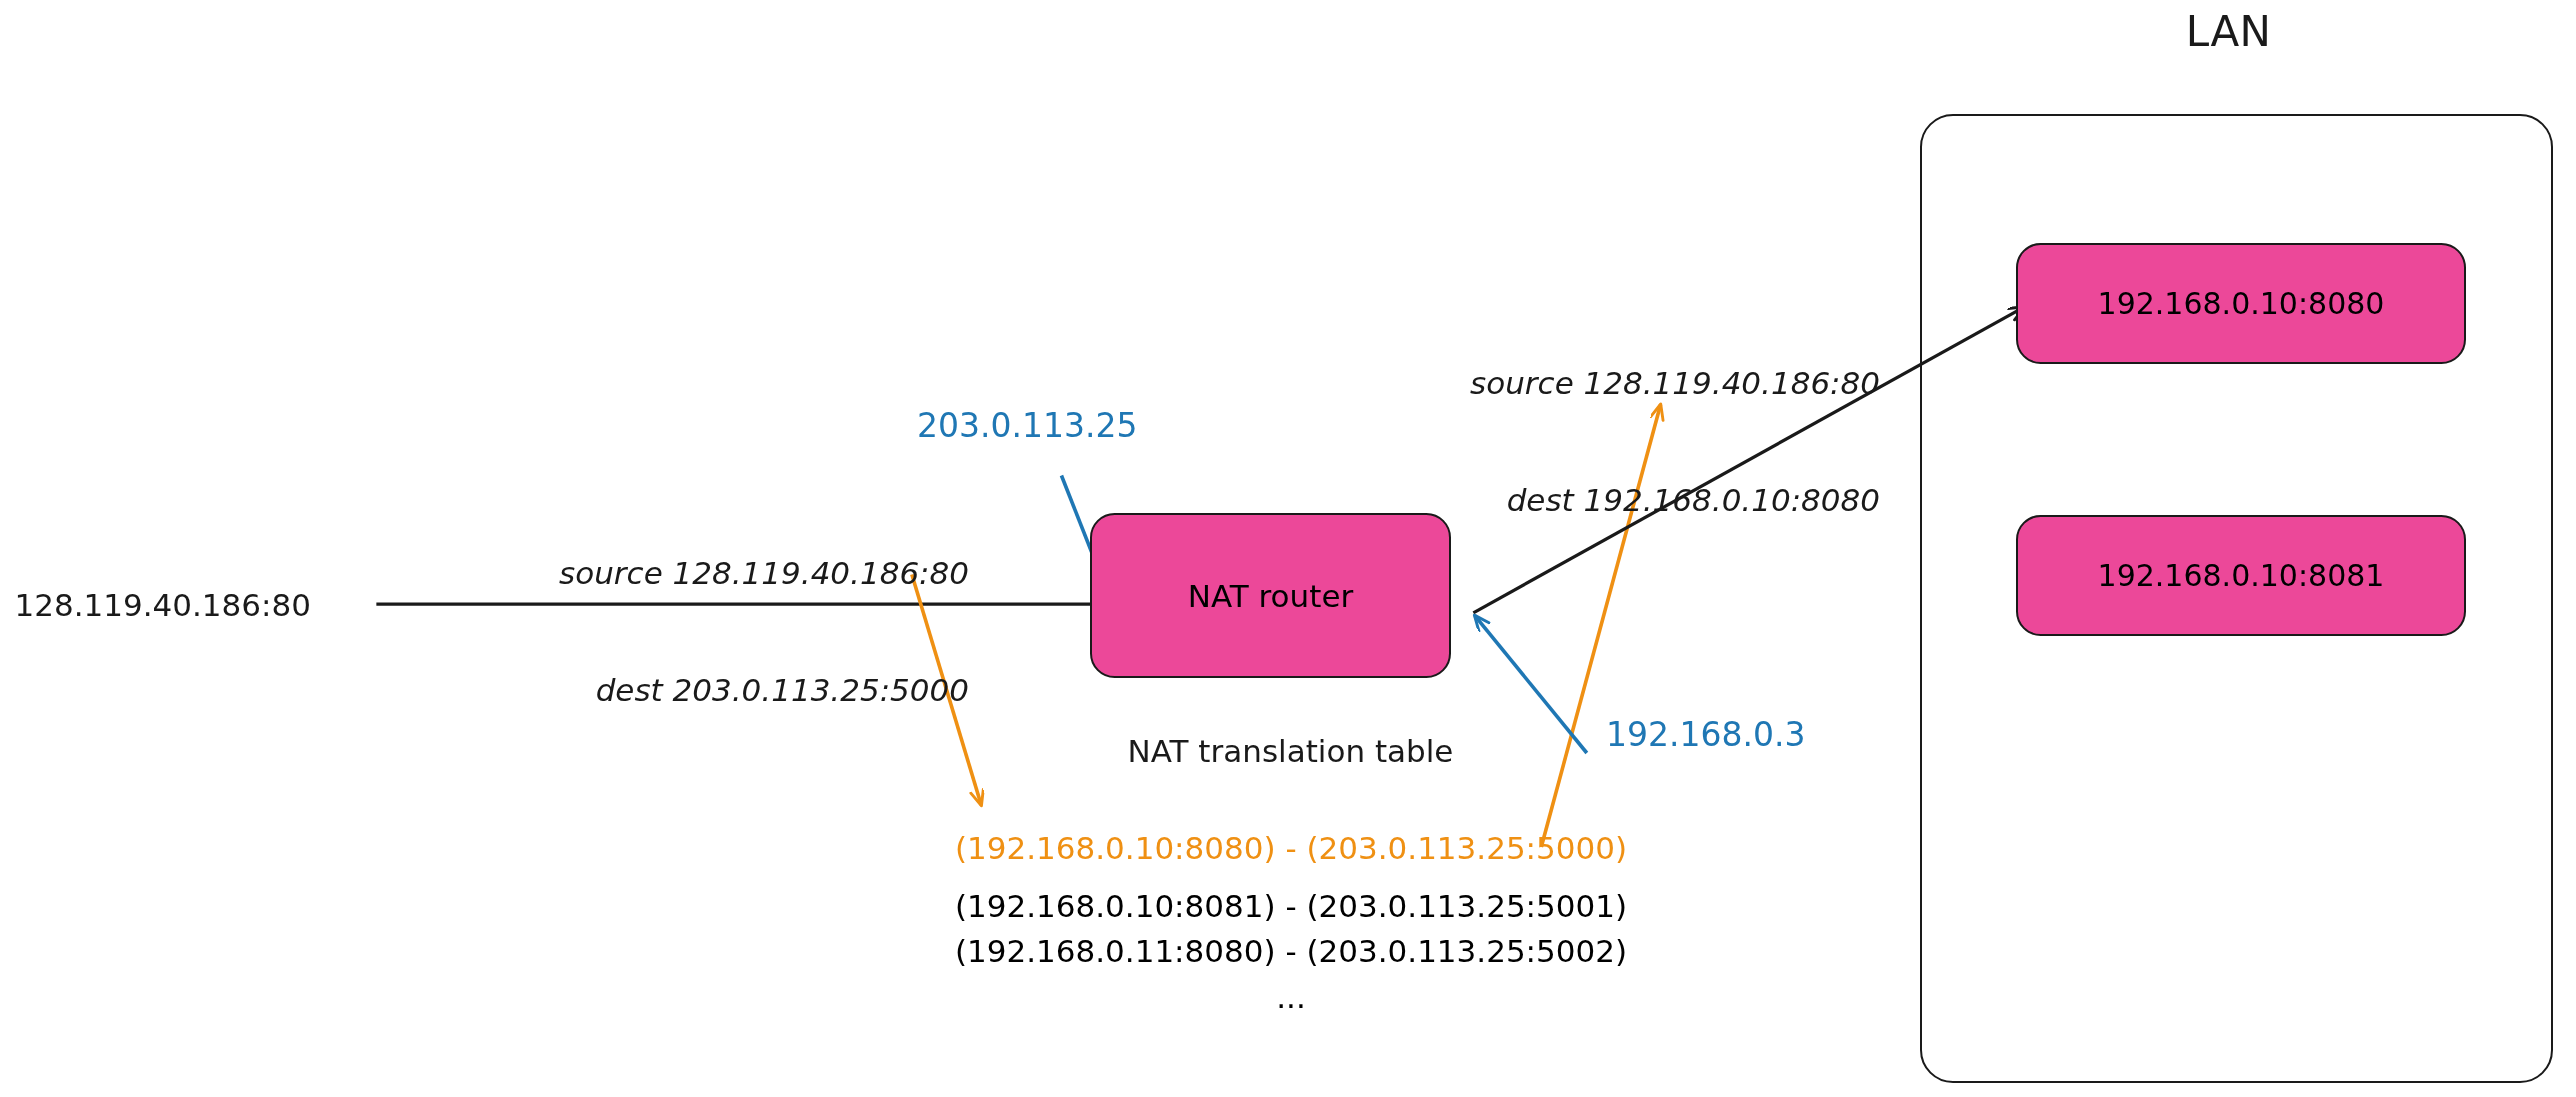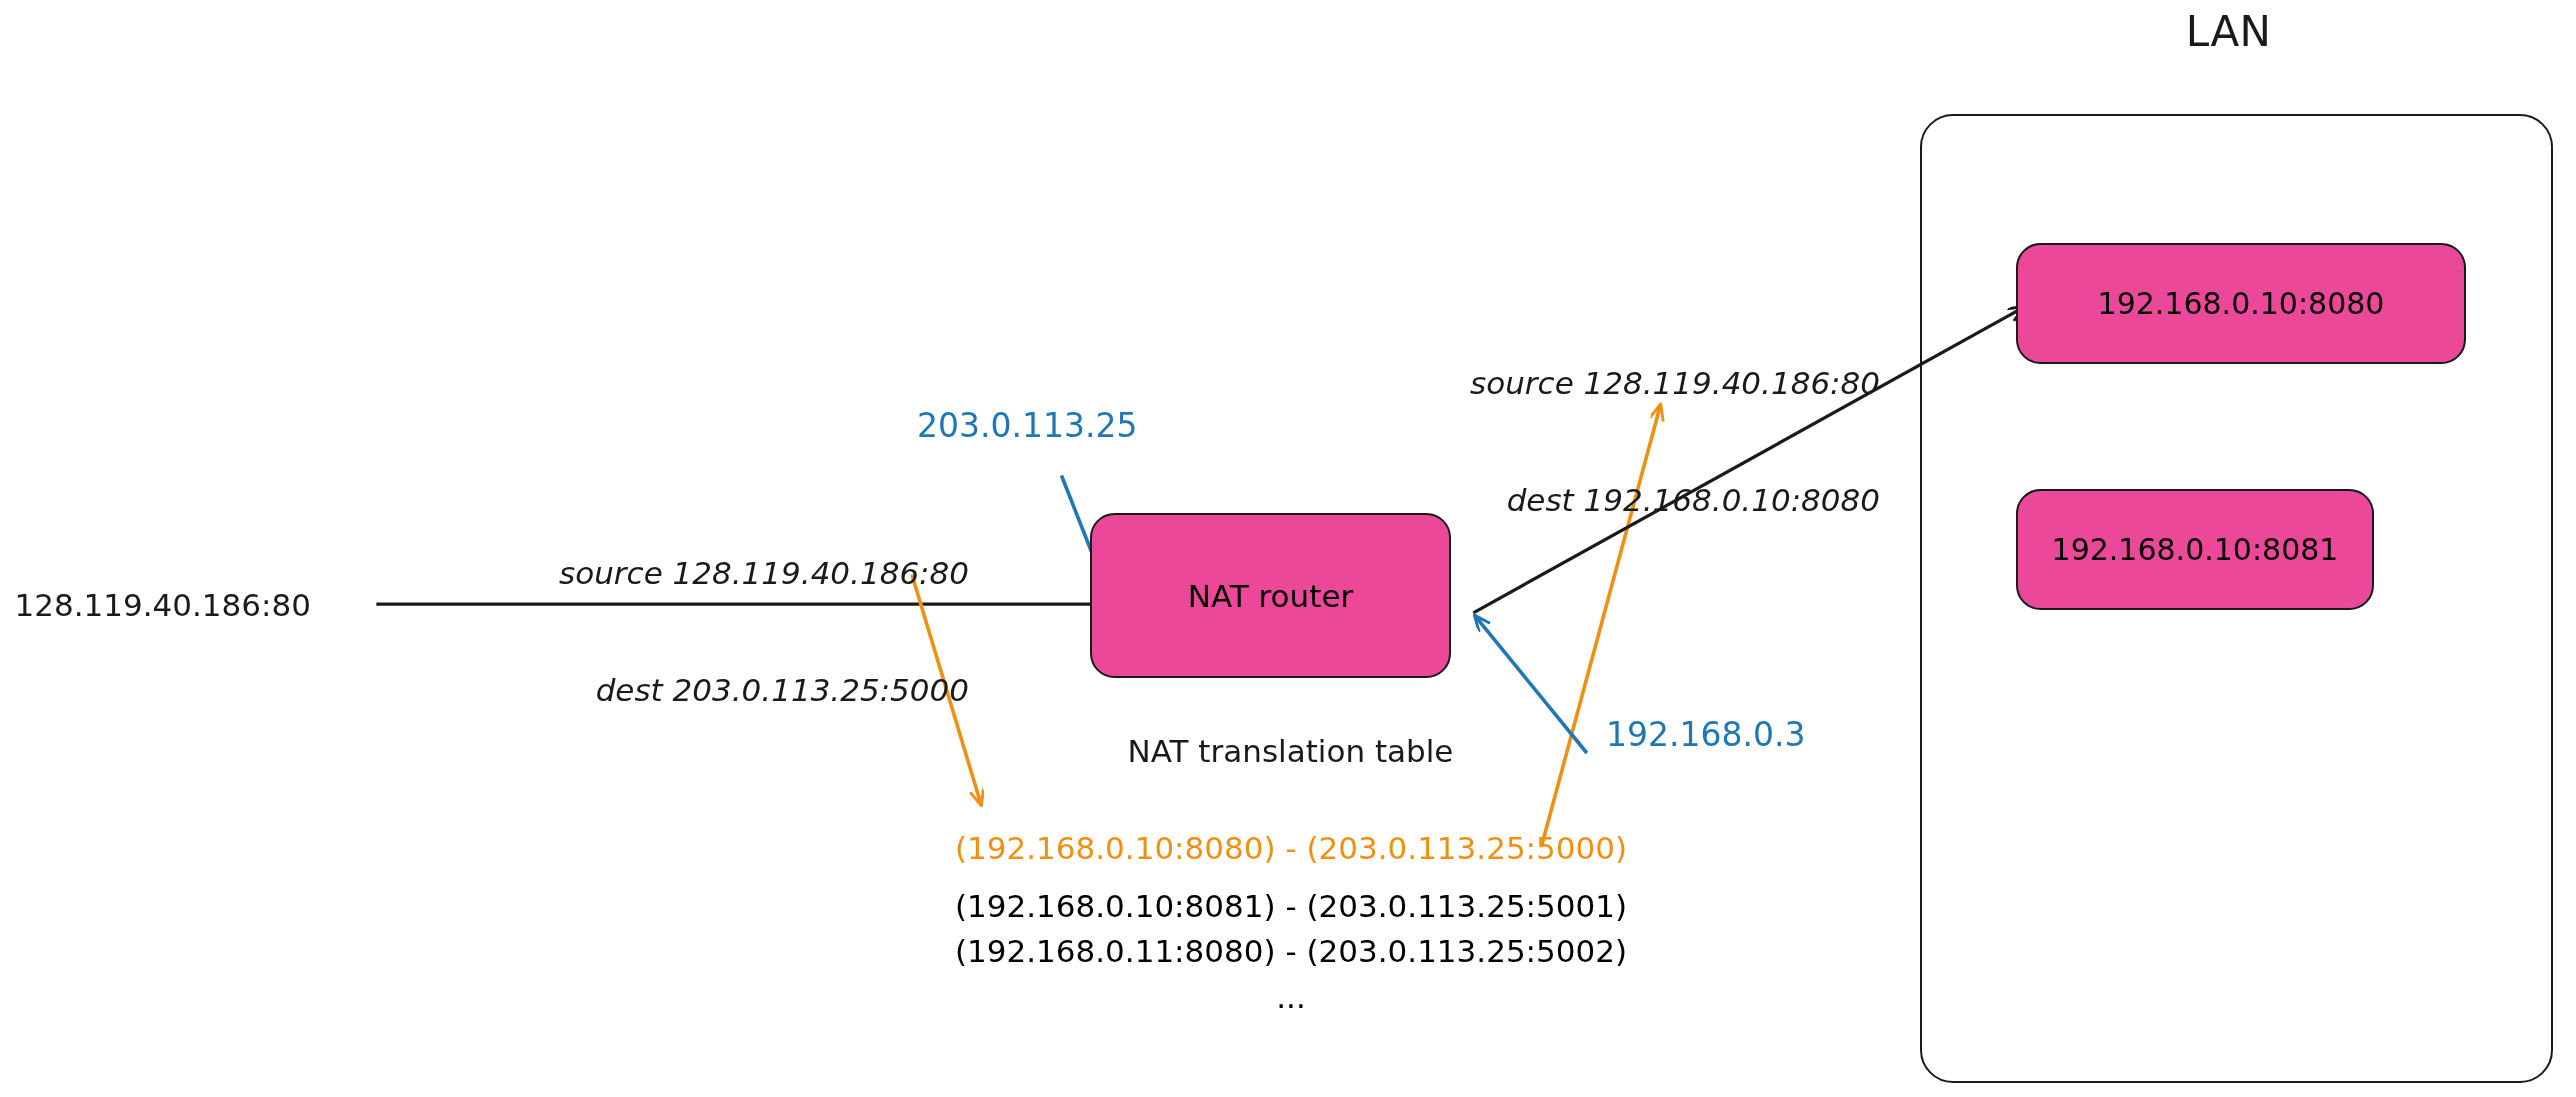--- a/index.html
+++ b/index.html
@@ -151,19 +151,19 @@
   </div>
 
   <div class="txt lan-title" style="left:2048px; top:5.8px; width:361px;">LAN</div>
 
   <div class="lan-box" style="left:1920px; top:114px; width:633px; height:969px;"></div>
 
   <div class="rbox" style="left:2016px; top:243px; width:450px; height:121px;">
     <span class="host-label">192.168.0.10:8080</span>
   </div>
 
-  <div class="rbox" style="left:2016px; top:489px; width:358px; height:121px;justify-content:center;">
+  <div class="rbox" style="left:2016px; top:515px; width:450px; height:121px;justify-content:center;">
     <span class="host-label">192.168.0.10:8081</span>
   </div>
 
 
 </div>
 
 
 </body></html>

